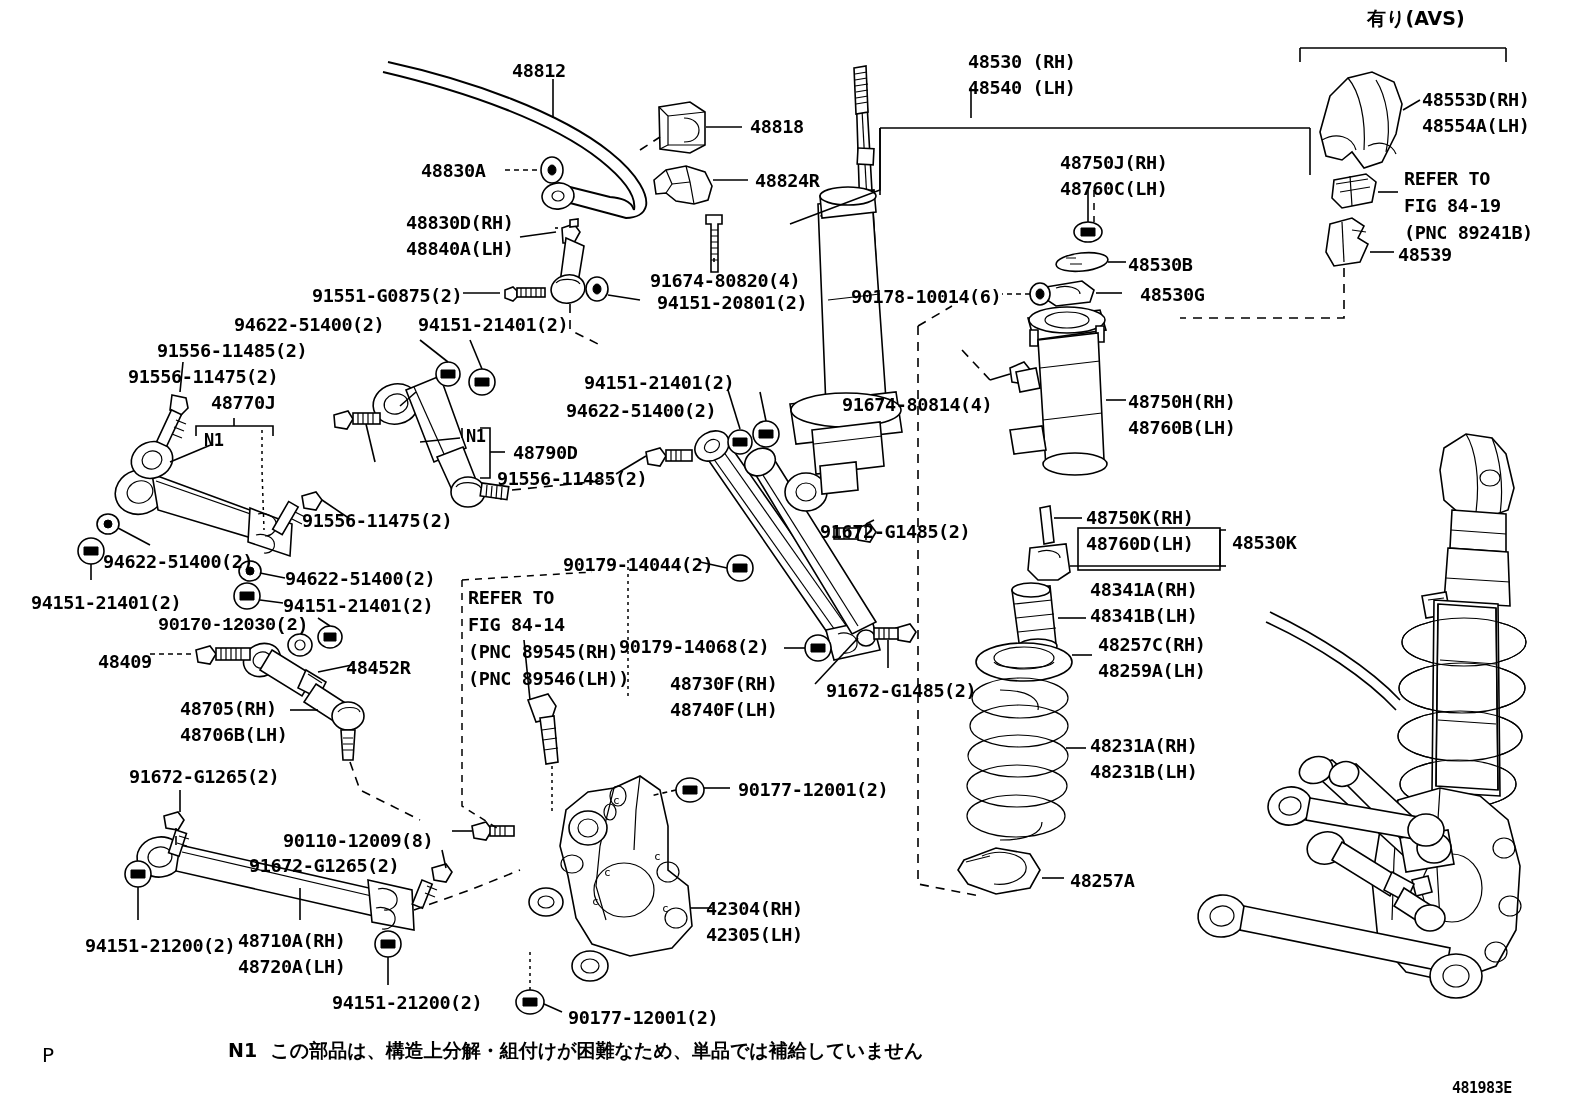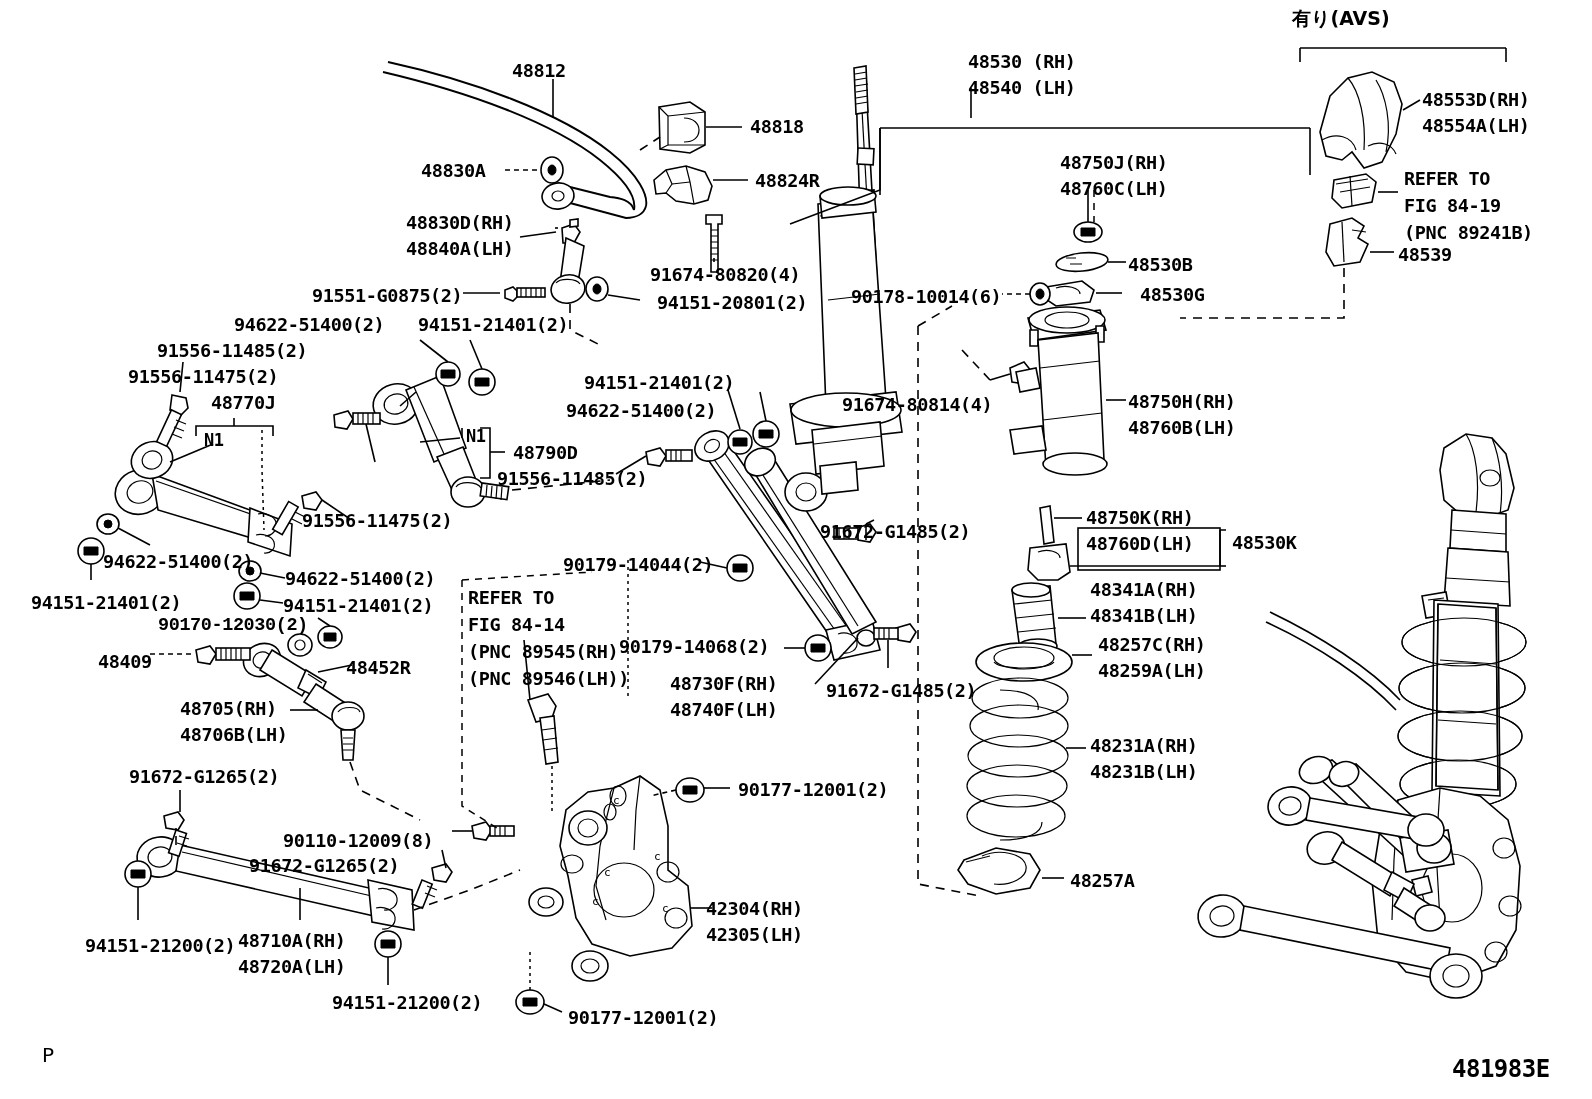--- a/index.html
+++ b/index.html
@@ -28,22 +28,23 @@
   }
   .pmark{
     position:absolute;
     font-family:"DejaVu Sans","Liberation Sans",sans-serif;
     font-size:20px;
     font-weight:normal;
   }
   .code{
     position:absolute;
     font-weight:bold;
-    font-size:24px;
+    font-size:15px;
     letter-spacing:-0.5px;
+    margin-top:24px;
   }
   svg{position:absolute;left:0;top:0;}
   .ln{stroke:#000;stroke-width:1.6;fill:none;}
   .ln2{stroke:#000;stroke-width:1.9;fill:none;}
   .thin{stroke:#000;stroke-width:1.2;fill:none;}
   .dash{stroke:#000;stroke-width:1.6;fill:none;stroke-dasharray:9 7;}
   .dashf{stroke:#000;stroke-width:1.5;fill:none;stroke-dasharray:7 6;}
   .dot{stroke:#000;stroke-width:1.5;fill:none;stroke-dasharray:3 4;}
   .fillw{fill:#fff;stroke:#000;stroke-width:1.6;}
   .fillk{fill:#000;stroke:#000;stroke-width:1;}
@@ -497,21 +498,21 @@
 </svg>
 
 <div class="lbl" style="left:512px;top:58px;">48812</div>
 <div class="lbl" style="left:750px;top:114px;">48818</div>
 <div class="lbl" style="left:755px;top:168px;">48824R</div>
 <div class="lbl" style="left:421px;top:158px;">48830A</div>
 <div class="lbl two" style="left:406px;top:210px;">48830D(RH)
 48840A(LH)</div>
 <div class="lbl" style="left:312px;top:283px;">91551-G0875(2)</div>
 <div class="lbl" style="left:645px;top:290px;margin-left:12px;">94151-20801(2)</div>
-<div class="lbl" style="left:650px;top:262px;">91674-80820(4)</div>
+<div class="lbl" style="left:650px;top:268px;">91674-80820(4)</div>
 
 <div class="lbl" style="left:234px;top:312px;">94622-51400(2)</div>
 <div class="lbl" style="left:418px;top:312px;">94151-21401(2)</div>
 <div class="lbl" style="left:157px;top:338px;">91556-11485(2)</div>
 <div class="lbl" style="left:128px;top:364px;">91556-11475(2)</div>
 <div class="lbl" style="left:211px;top:390px;">48770J</div>
 <div class="lbl" style="left:204px;top:428px;font-size:17px;">N1</div>
 
 <div class="lbl" style="left:466px;top:424px;font-size:17px;">N1</div>
 <div class="lbl" style="left:513px;top:440px;">48790D</div>
@@ -567,24 +568,25 @@
 48760D(LH)</div>
 <div class="lbl" style="left:1232px;top:530px;">48530K</div>
 <div class="lbl two" style="left:1090px;top:577px;">48341A(RH)
 48341B(LH)</div>
 <div class="lbl two" style="left:1098px;top:632px;">48257C(RH)
 48259A(LH)</div>
 <div class="lbl two" style="left:1090px;top:733px;">48231A(RH)
 48231B(LH)</div>
 <div class="lbl" style="left:1070px;top:868px;">48257A</div>
 
-<div class="lbl jp" style="left:1292px;top:6px;">有り(AVS)</div>
+<div class="lbl jp" style="left:1367px;top:6px;">有り(AVS)</div>
 <div class="lbl two" style="left:1422px;top:87px;">48553D(RH)
 48554A(LH)</div>
 <div class="lbl" style="left:1404px;top:165px;line-height:27px;">REFER TO
 FIG 84-19
 (PNC 89241B)</div>
 <div class="lbl" style="left:1398px;top:242px;">48539</div>
 
 <div class="pmark" style="left:42px;top:1043px;">P</div>
+<div class="lbl jp" style="left:228px;top:1038px;font-size:19px;">N1  この部品は、構造上分解・組付けが困難なため、単品では補給していません</div>
 <div class="code" style="left:1452px;top:1055px;">481983E</div>
 
 </div>
 
 </body></html>

